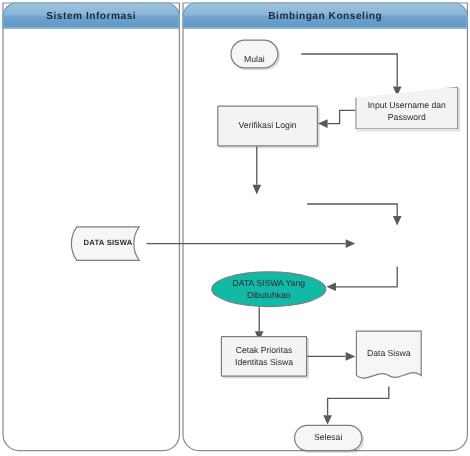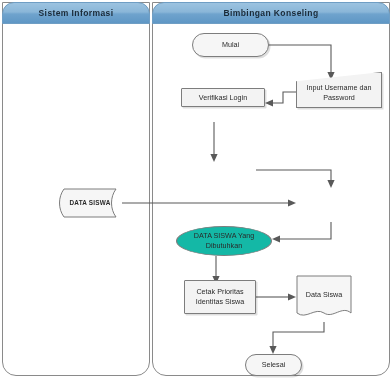--- a/index.html
+++ b/index.html
@@ -153,33 +153,33 @@
     <path class="wire" d="M 216 256 L 216 276"></path>
     <polygon class="ahead" points="216,284 212.4,276 219.6,276"></polygon>
 
     <path class="wire" d="M 256 297 L 288 297"></path>
     <polygon class="ahead" points="296,297 288,293.4 288,300.6"></polygon>
 
     <path class="wire" d="M 324 322 L 324 332 L 273 332 L 273 346"></path>
     <polygon class="ahead" points="273,354 269.4,346 276.6,346"></polygon>
   </svg>
 
-  <div class="node term shadow" style="left:192px; top:33px; width:77px; height:24px;">
+  <div class="node term shadow" style="left:192px; top:33px; width:40px; height:24px;align-items:flex-end;">
     <span class="lbl">Mulai</span>
   </div>
 
   <div class="node para shadow" style="left:296px; top:72px; width:86px; height:36px;">
     <span class="skew"></span>
     <span class="lbl">
       <span>Input Username dan</span><br>
       <span>Password</span>
     </span>
   </div>
 
-  <div class="node proc shadow" style="left:181px; top:88px; width:84px; height:19px;">
+  <div class="node proc shadow" style="left:181px; top:88px; width:84px; height:34px;">
     <span class="lbl">Verifikasi Login</span>
   </div>
 
 
   <div class="node flag" style="left:58px; top:188px; width:64px; height:30px;">
     <svg viewBox="0 0 64 30" width="64" height="30">
       <path d="M 6 1 C 0 9 0 21 6 29 L 58 29 C 52 21 52 9 58 1 Z" fill="#f6f6f6" stroke="#7d7d7d" stroke-width="1"></path>
     </svg>
     <span class="lbl">DATA SISWA</span>
   </div>

